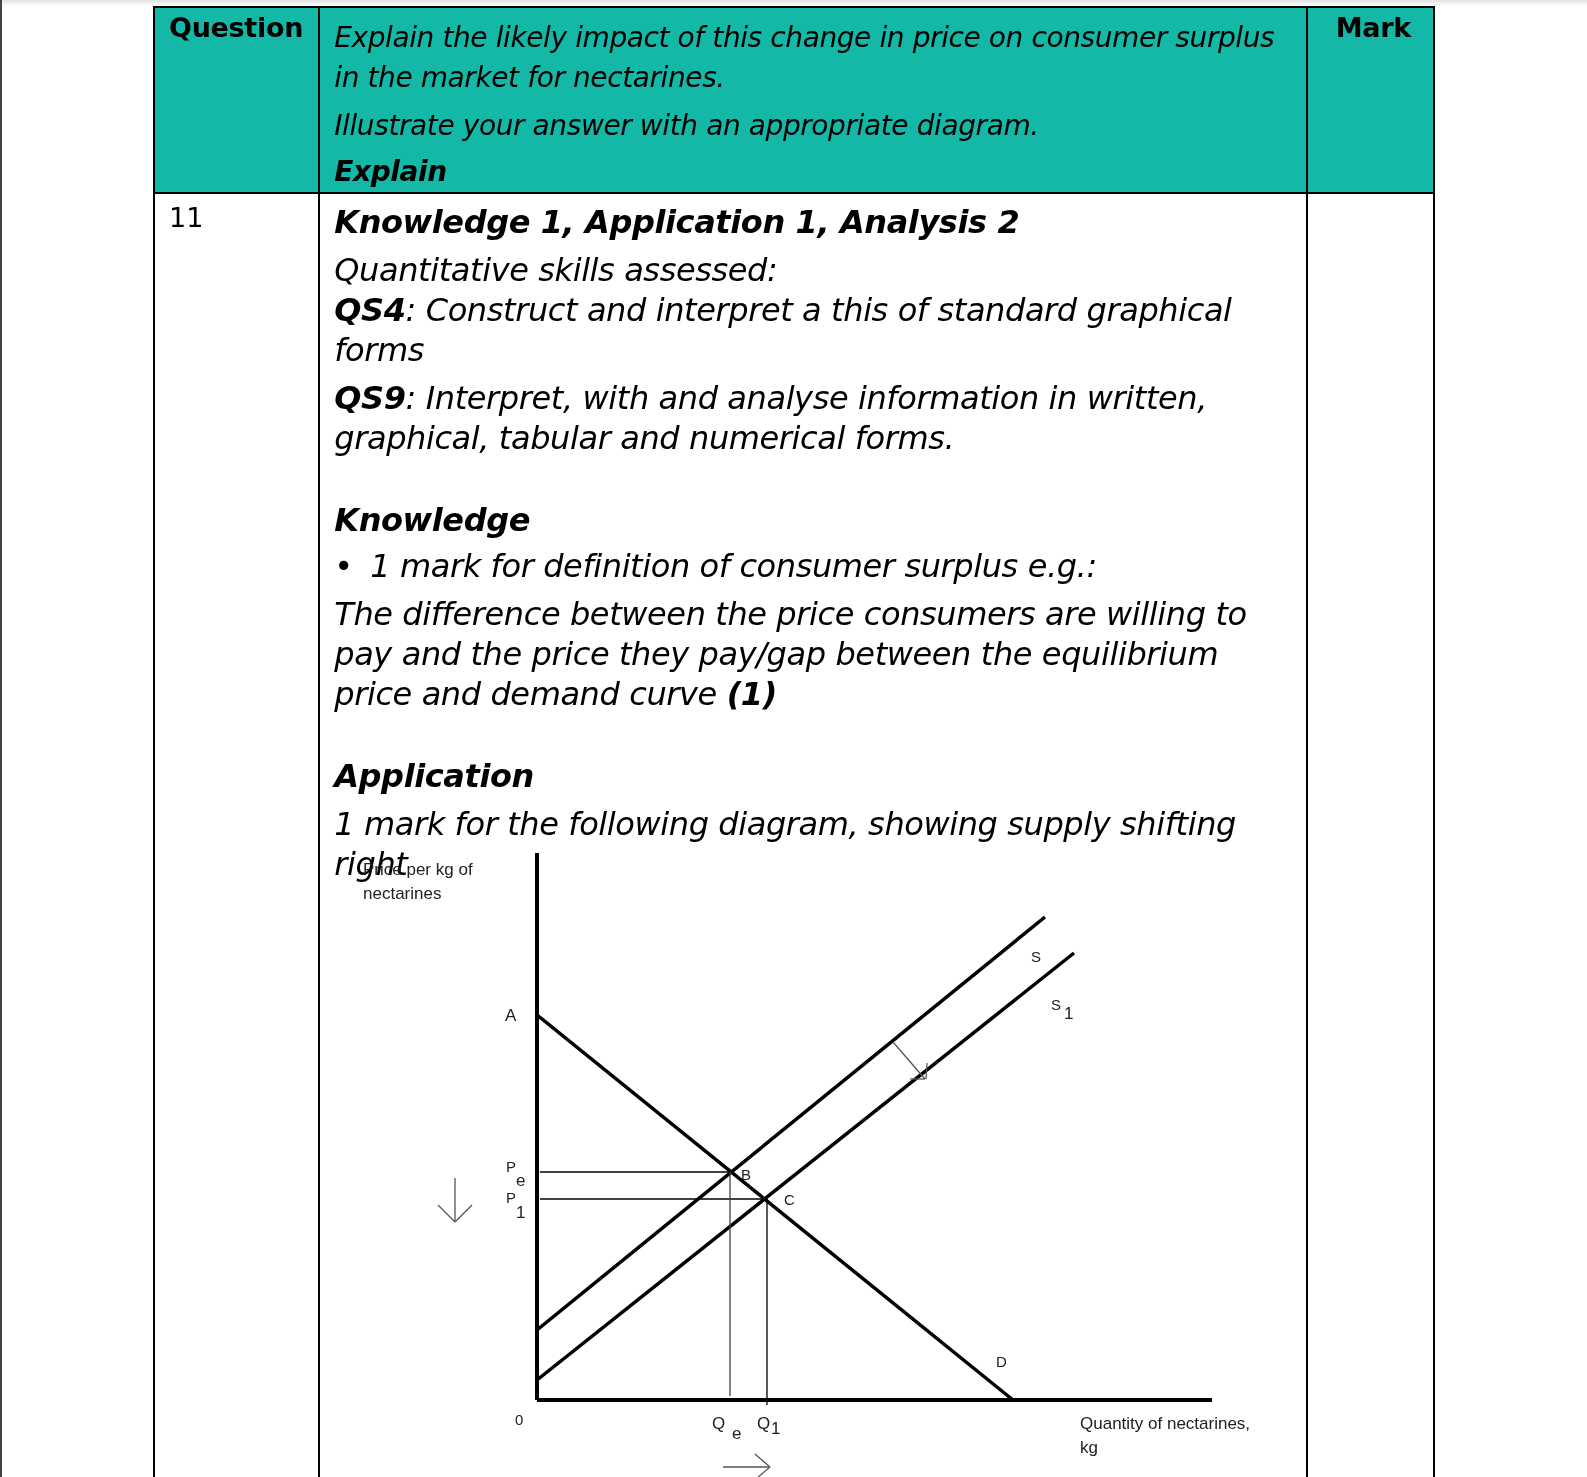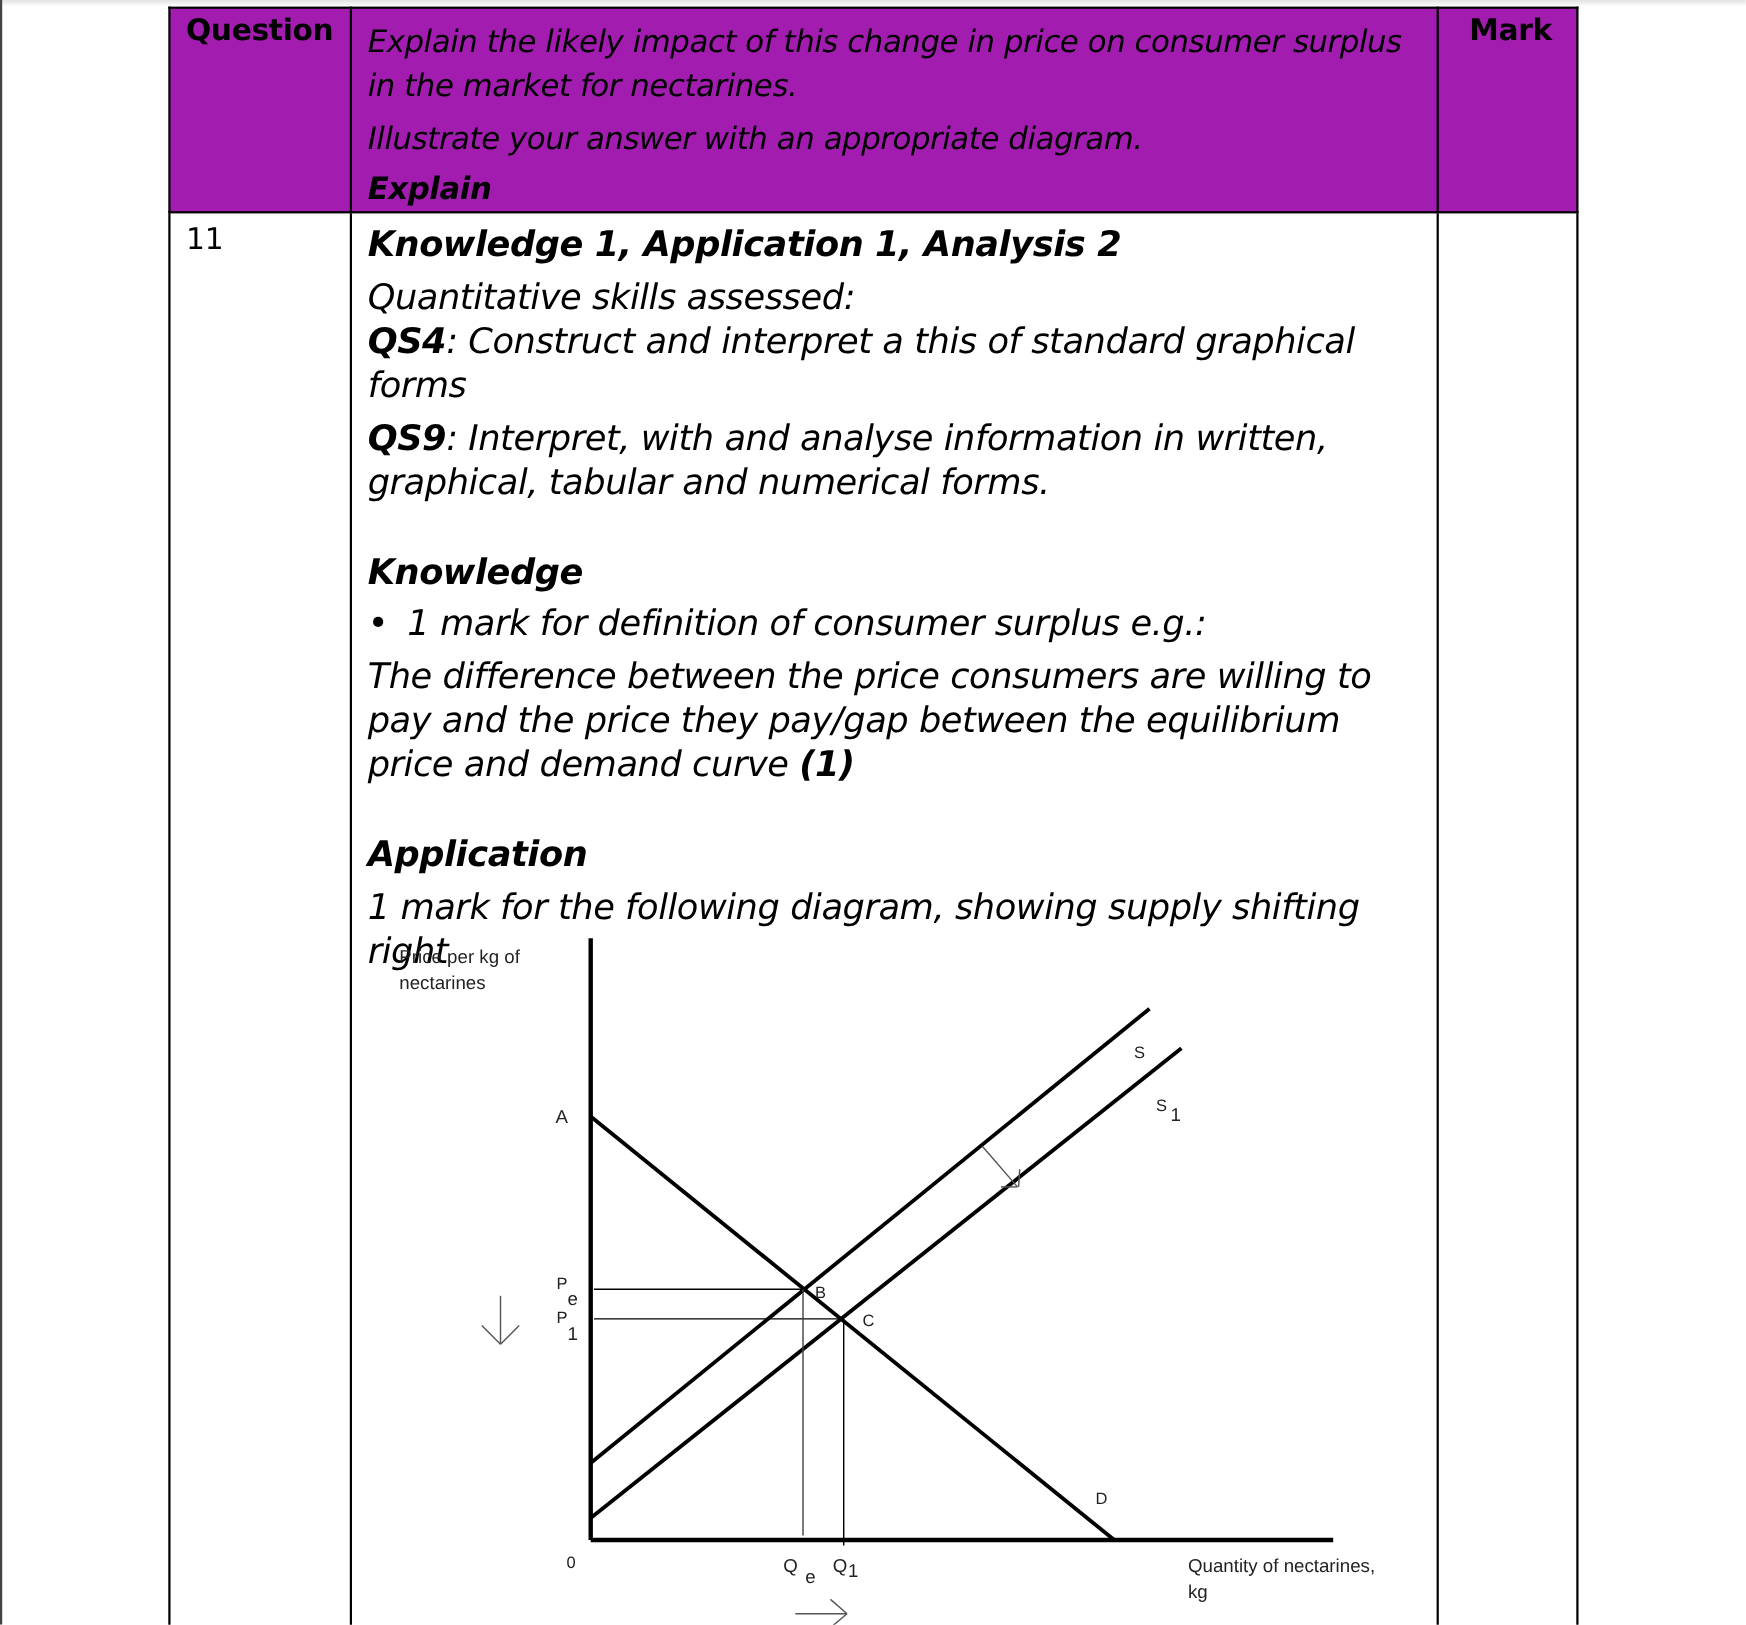--- a/index.html
+++ b/index.html
@@ -9,21 +9,21 @@
     position:relative;
   }
   .topshadow { position:absolute; left:0; top:0; width:1587px; height:6px;
     background:linear-gradient(#e2e2e2,#ffffff); }
   .leftedge { position:absolute; left:0; top:0; width:2px; height:1477px; background:#444; }
   table.ms {
     position:absolute; left:153px; top:6px; border-collapse:collapse;
     table-layout:fixed; width:1282px;
   }
   table.ms td { border:2px solid #000; vertical-align:top; padding:0; }
-  .hdr td { background:#a21caf; height:181px; }
+  .hdr td { background:#14b8a6; height:181px; }
   .c1 { width:163px; } .c2 { width:984px;font-style:italic; } .c3 { width:125px; }
   .hlabel { font-weight:bold; font-size:27px; padding:4px 0 0 14px; letter-spacing:-0.3px;}
   .hlabel.mark { padding-left:28px; }
   .qtext { font-size:28px; line-height:40px; padding:10px 14px 0 14px; letter-spacing:-0.4px;}
   .qtext p { margin:0; }
   .qtext p.gap { margin-top:8px; }
   .qtext .ans { font-weight:bold; margin-top:6px; }
   .body td { height:1300px; background:#fff; }
   .qnum { font-weight:normal; font-size:27px; padding:8px 0 0 14px; }
   .content { font-size:32px; letter-spacing:-0.4px; padding:8px 14px 0 14px; line-height:40px; }

